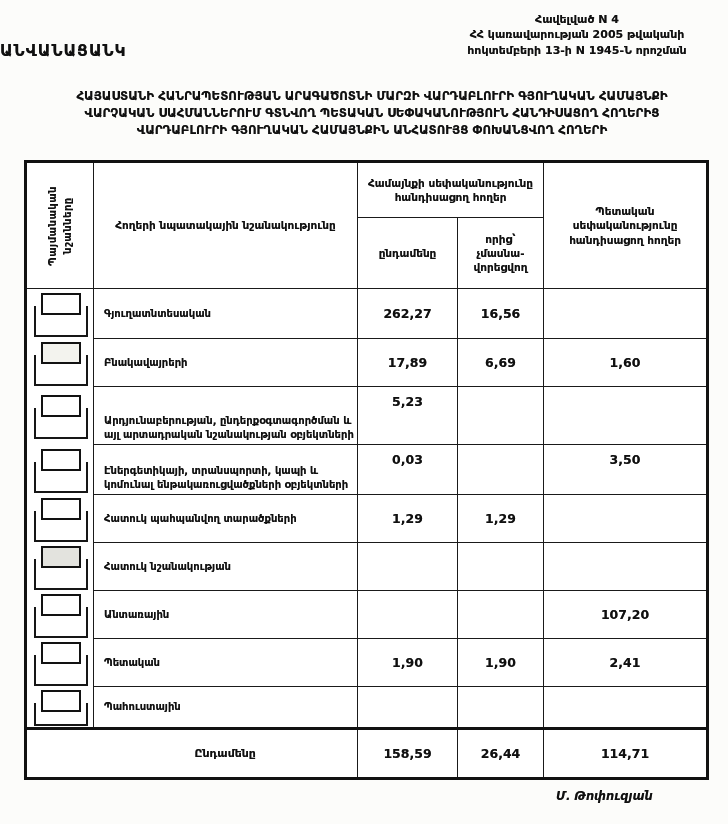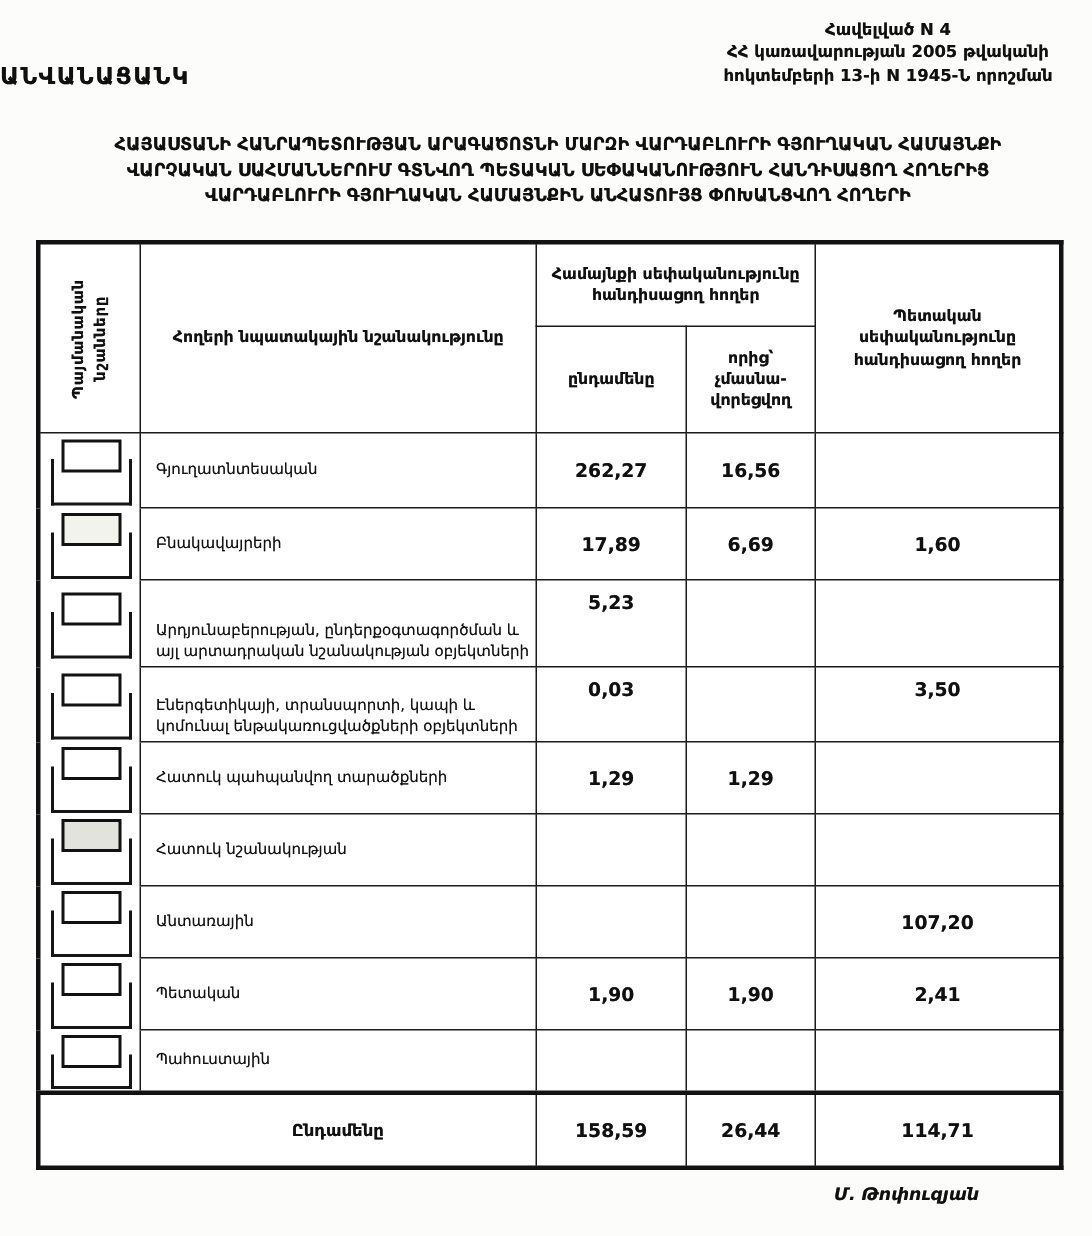--- a/index.html
+++ b/index.html
@@ -5,21 +5,21 @@
   html,body{margin:0;padding:0;}
   body{
     width:728px;height:824px;position:relative;overflow:hidden;
     background:#fcfcfa;color:#101010;
     font-family:"DejaVu Sans",sans-serif;font-weight:bold;
     text-shadow:0 0 .3px rgba(0,0,0,.55);
   }
   .page{position:absolute;inset:0;}
 
   .annex{
-    position:absolute;top:12px;right:8px;width:256px;
+    position:absolute;top:12px;right:23px;width:256px;
     font-size:11px;line-height:1.4;text-align:center;white-space:pre-line;
   }
   .doc-title{
     position:absolute;top:42px;left:0;width:632px;text-align:left;
     font-size:15.5px;letter-spacing:1px;
   }
   .heading{
     position:absolute;top:88px;left:18px;width:708px;text-align:center;
     font-size:11.8px;line-height:1.42;white-space:pre-line;
   }
@@ -46,21 +46,21 @@
   .bracket{
     position:absolute;left:2px;top:13px;width:50px;height:29px;
     border-left:2px solid #161616;border-right:2px solid #161616;border-bottom:2px solid #161616;
   }
   .swatch{
     position:absolute;left:9px;top:0;width:36px;height:18px;
     border:2.5px solid #121212;background:#fff;
   }
 
   td.c-name{
-    font-size:10px;font-weight:normal;text-align:left;vertical-align:middle;
+    font-size:10px;font-weight:bold;text-align:left;vertical-align:middle;
     padding-left:10px;padding-right:0;line-height:1.35;
   }
   td.c-val{font-size:12.5px;font-weight:bold;text-align:center;vertical-align:middle;}
 
   tbody tr:nth-child(1){height:50px;}
   tbody tr:nth-child(2){height:42px;}
   tbody tr:nth-child(3){height:58px;}
   tbody tr:nth-child(4){height:50px;}
   tbody tr:nth-child(5){height:47px;}
   tbody tr:nth-child(6){height:47px;}

